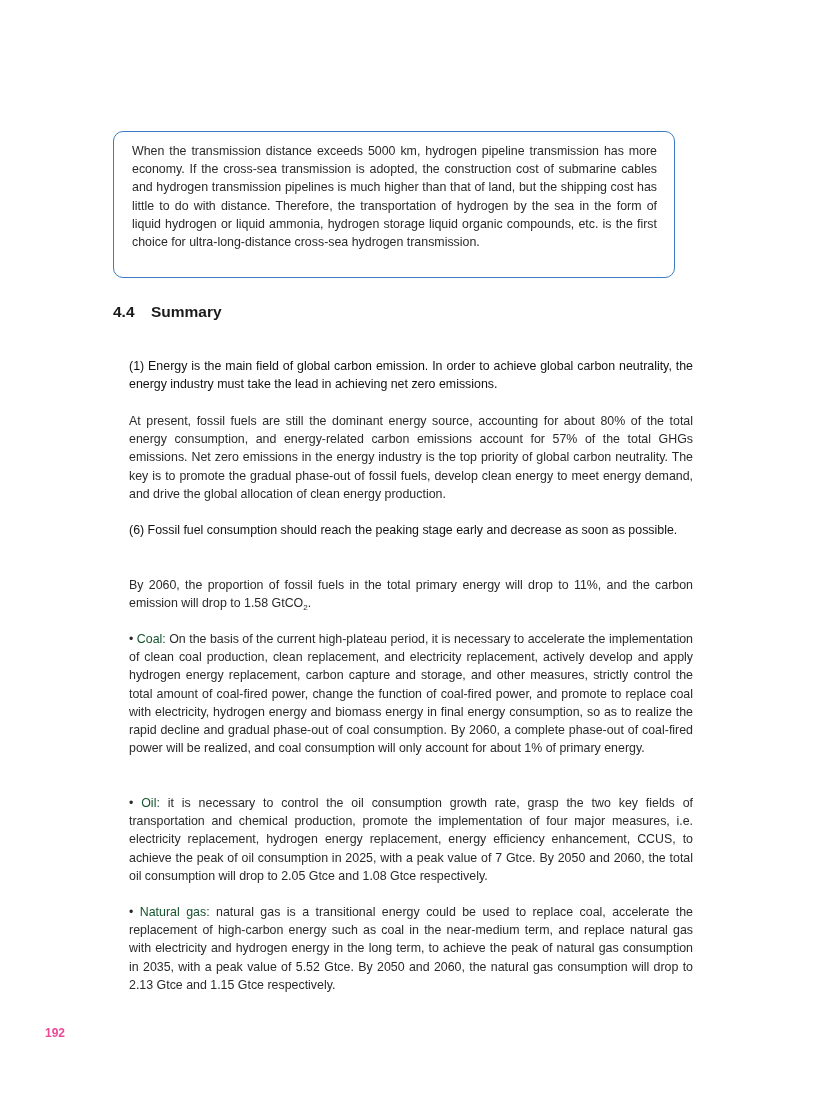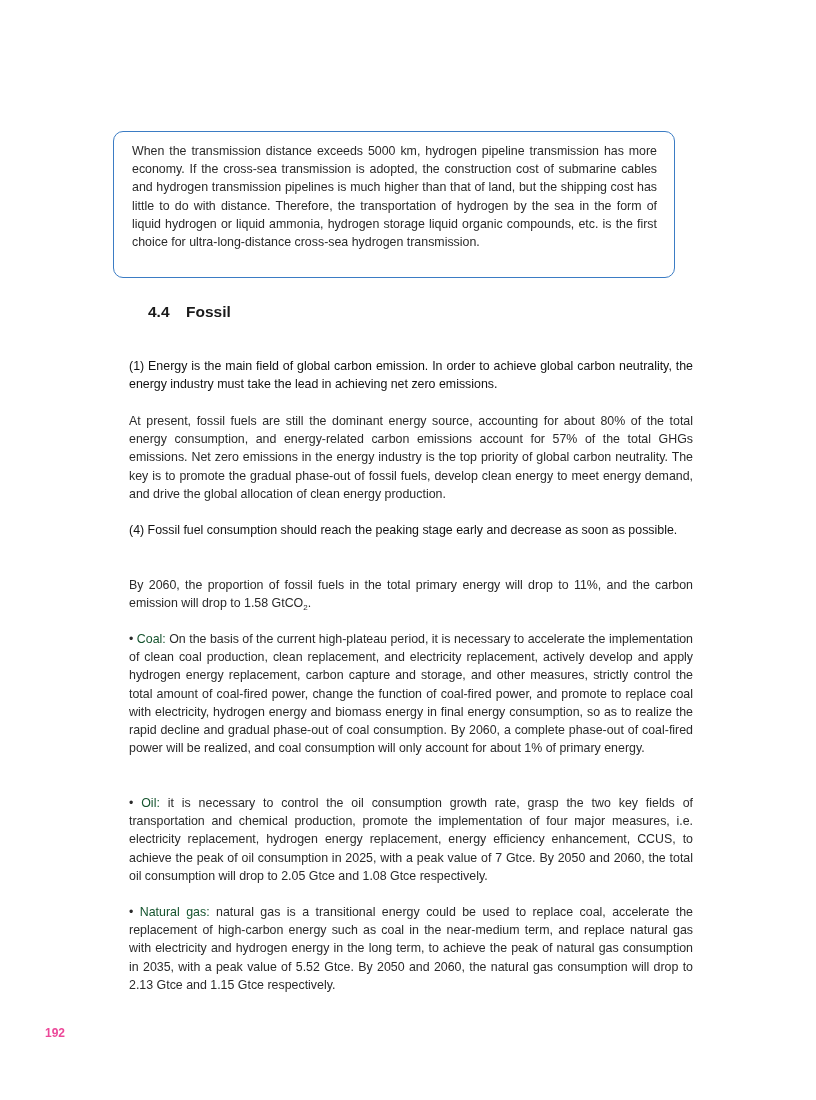--- a/index.html
+++ b/index.html
@@ -8,47 +8,47 @@
     .box {
       position: absolute; left: 113px; top: 131px; width: 562px; height: 147px;
       box-sizing: border-box; border: 1.6px solid #3b7cc4; border-radius: 10px;
       padding: 10px 17px 0 18px;
     }
     .box p { margin: 0; font-size: 12.4px; line-height: 18.2px; text-align: justify; color: #2a2a2a; }
     .heading {
       position: absolute; left: 113px; top: 303px; margin: 0;
       font-size: 15.5px; font-weight: bold; color: #1a1a1a;
     }
-    .heading .num { display: inline-block; width: 38px; margin-left: 35px; }
+    .heading .num { display: inline-block; width: 38px; }
     .para {
       position: absolute; left: 113px; width: 564px; margin: 16px;
       font-size: 12.4px; line-height: 18.2px; text-align: justify; color: #2a2a2a;
     }
     .para.bold-ish { color: #111; }
     .label { color: #14532d; }
     .page-num {
       position: absolute; left: 45px; top: 1026px; font-size: 12px; color: #ec4899; font-weight: bold;
     }
   </style>
 </head>
 <body>
 
 <div class="box">
   <p>When the transmission distance exceeds 5000 km, hydrogen pipeline transmission has more economy. If the cross-sea transmission is adopted, the construction cost of submarine cables and hydrogen transmission pipelines is much higher than that of land, but the shipping cost has little to do with distance. Therefore, the transportation of hydrogen by the sea in the form of liquid hydrogen or liquid ammonia, hydrogen storage liquid organic compounds, etc. is the first choice for ultra-long-distance cross-sea hydrogen transmission.</p>
 </div>
 
 <h2 class="heading">
-  <span class="num">4.4</span><span>Fossil</span>
+  <span class="num">4.4</span><span>Summary</span>
 </h2>
 
 <p class="para bold-ish" style="top:341px">(1) Energy is the main field of global carbon emission. In order to achieve global carbon neutrality, the energy industry must take the lead in achieving net zero emissions.</p>
 
 <p class="para" style="top:396px">At present, fossil fuels are still the dominant energy source, accounting for about 80% of the total energy consumption, and energy-related carbon emissions account for 57% of the total GHGs emissions. Net zero emissions in the energy industry is the top priority of global carbon neutrality. The key is to promote the gradual phase-out of fossil fuels, develop clean energy to meet energy demand, and drive the global allocation of clean energy production.</p>
 
-<p class="para bold-ish" style="top:505px">(4) Fossil fuel consumption should reach the peaking stage early and decrease as soon as possible.</p>
+<p class="para bold-ish" style="top:505px">(6) Fossil fuel consumption should reach the peaking stage early and decrease as soon as possible.</p>
 
 <p class="para" style="top:560px"><span>By 2060, the proportion of fossil fuels in the total primary energy will drop to 11%, and the carbon emission will drop to 1.58 GtCO</span><sub style="font-size:8px">2</sub><span>.</span></p>
 
 <p class="para" style="top:614px"><span>•</span> <span class="label">Coal:</span><span> On the basis of the current high-plateau period, it is necessary to accelerate the implementation of clean coal production, clean replacement, and electricity replacement, actively develop and apply hydrogen energy replacement, carbon capture and storage, and other measures, strictly control the total amount of coal-fired power, change the function of coal-fired power, and promote to replace coal with electricity, hydrogen energy and biomass energy in final energy consumption, so as to realize the rapid decline and gradual phase-out of coal consumption. By 2060, a complete phase-out of coal-fired power will be realized, and coal consumption will only account for about 1% of primary energy.</span></p>
 
 <p class="para" style="top:778px"><span>•</span> <span class="label">Oil:</span><span> it is necessary to control the oil consumption growth rate, grasp the two key fields of transportation and chemical production, promote the implementation of four major measures, i.e. electricity replacement, hydrogen energy replacement, energy efficiency enhancement, CCUS, to achieve the peak of oil consumption in 2025, with a peak value of 7 Gtce. By 2050 and 2060, the total oil consumption will drop to 2.05 Gtce and 1.08 Gtce respectively.</span></p>
 
 <p class="para" style="top:887px"><span>•</span> <span class="label">Natural gas:</span><span> natural gas is a transitional energy could be used to replace coal, accelerate the replacement of high-carbon energy such as coal in the near-medium term, and replace natural gas with electricity and hydrogen energy in the long term, to achieve the peak of natural gas consumption in 2035, with a peak value of 5.52 Gtce. By 2050 and 2060, the natural gas consumption will drop to 2.13 Gtce and 1.15 Gtce respectively.</span></p>
 
 <div class="page-num">192</div>

